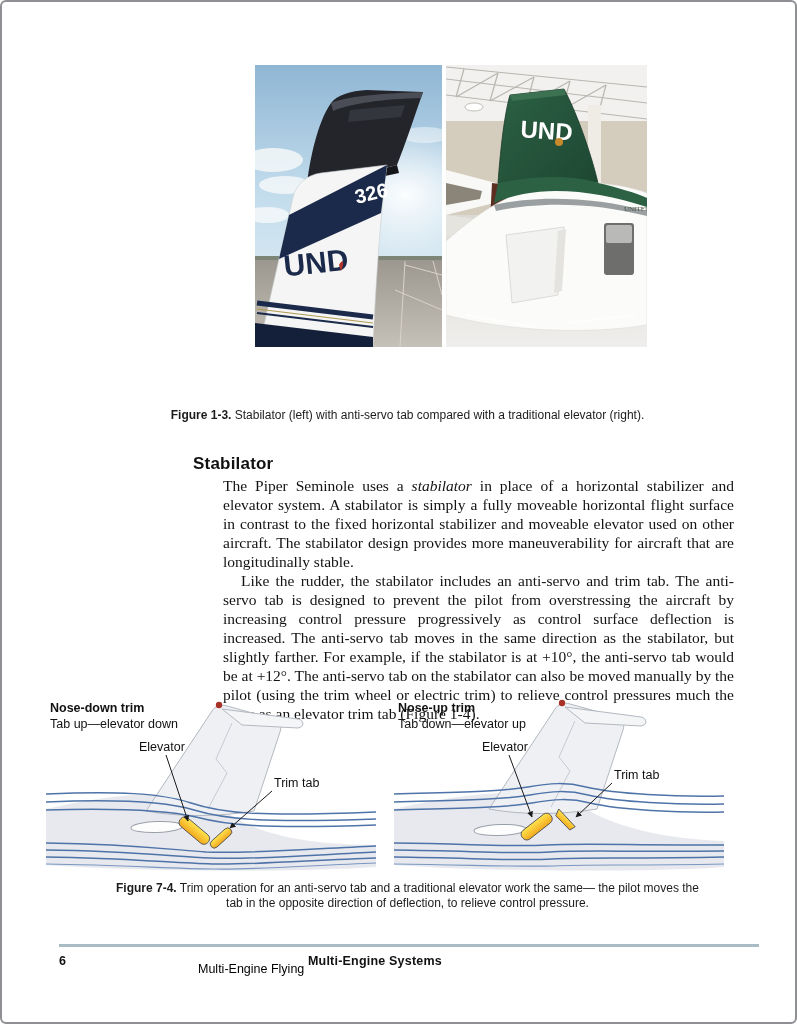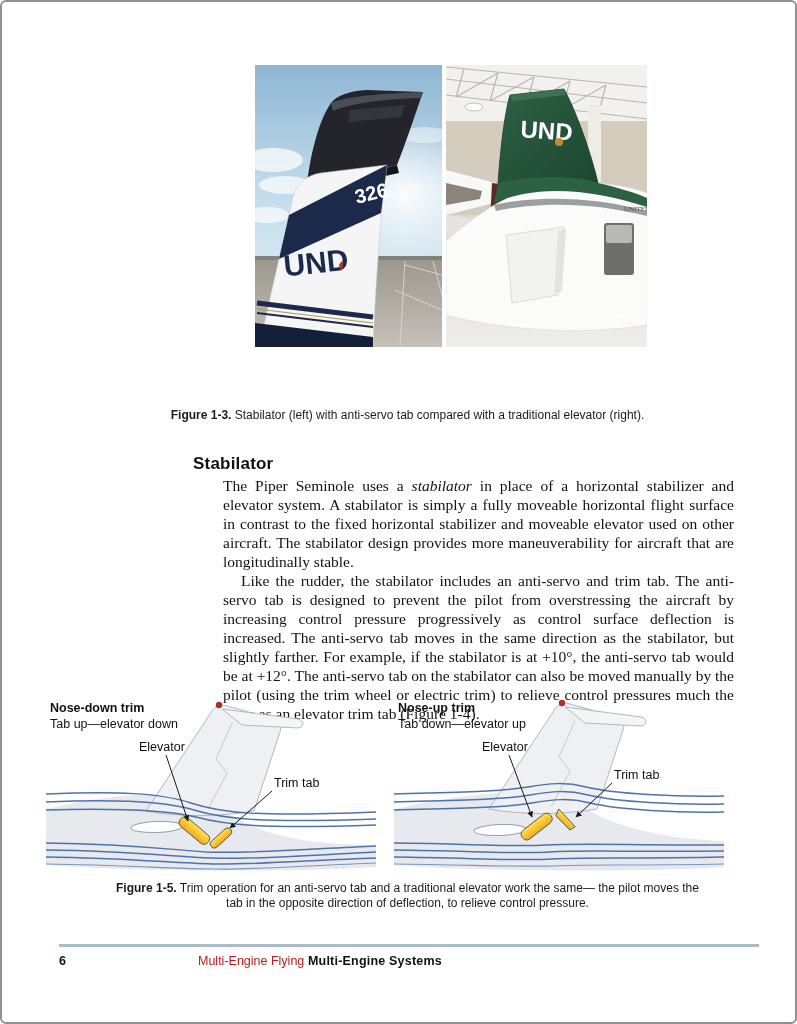--- a/index.html
+++ b/index.html
@@ -52,21 +52,21 @@
   .stream2{fill:none;stroke:#7a97c2;stroke-width:1.2;}
   .finfill{fill:#eef0f3;stroke:#b3b8c0;stroke-width:1;}
   .fuse{fill:#e7e9ee;}
   .leader{stroke:#1a1a1a;stroke-width:1;fill:none;}
   
   .footer-rule{
     position:absolute;left:57px;top:942px;width:700px;height:3px;background:#a9bcc6;
   }
   .footer{position:absolute;left:0;top:952px;width:797px;height:20px;font-size:12.5px;color:#111;}
   .footer .pageno{position:absolute;left:57px;top:0;font-weight:bold;}
-  .footer .book{position:absolute;left:196px;top:0;color:#b91c1c;}
+  .footer .book{position:absolute;left:196px;top:8px;color:#000000;}
   .footer .chapter{position:absolute;left:306px;top:0;font-weight:bold;letter-spacing:.2px;}
 </style>
 </head>
 <body>
 
 <div class="page">
 
   <div class="photo photo-left">
     <svg width="187" height="282" viewBox="0 0 187 282">
       <defs>
@@ -295,21 +295,21 @@
       <path class="leader" d="M115,58 L138,120" marker-end="url(#arrow)"></path>
       <path class="leader" d="M218,86 L182,120" marker-end="url(#arrow)"></path>
 
       <text class="dg-title" x="4" y="15">Nose-up trim</text>
       <text class="dg-sub" x="4" y="31">Tab down—elevator up</text>
       <text class="dg-label" x="88" y="54">Elevator</text>
       <text class="dg-label" x="220" y="82">Trim tab</text>
     </svg>
   </div>
 
-  <div class="figcap figcap-4"><span class="inner" style="max-width:585px;"><b>Figure 1-5.</b><span> Trim operation for an anti-servo tab and a traditional elevator work the same— the pilot moves the tab in the opposite direction of deflection, to relieve control pressure.</span></span></div>
+  <div class="figcap figcap-4"><span class="inner" style="max-width:585px;"><b>Figure 7-4.</b><span> Trim operation for an anti-servo tab and a traditional elevator work the same— the pilot moves the tab in the opposite direction of deflection, to relieve control pressure.</span></span></div>
 
   <div class="footer-rule"></div>
   <div class="footer">
     <span class="pageno">6</span>
     <span class="book">Multi-Engine Flying</span>
     <span class="chapter">Multi-Engine Systems</span>
   </div>
 
 </div>
 

